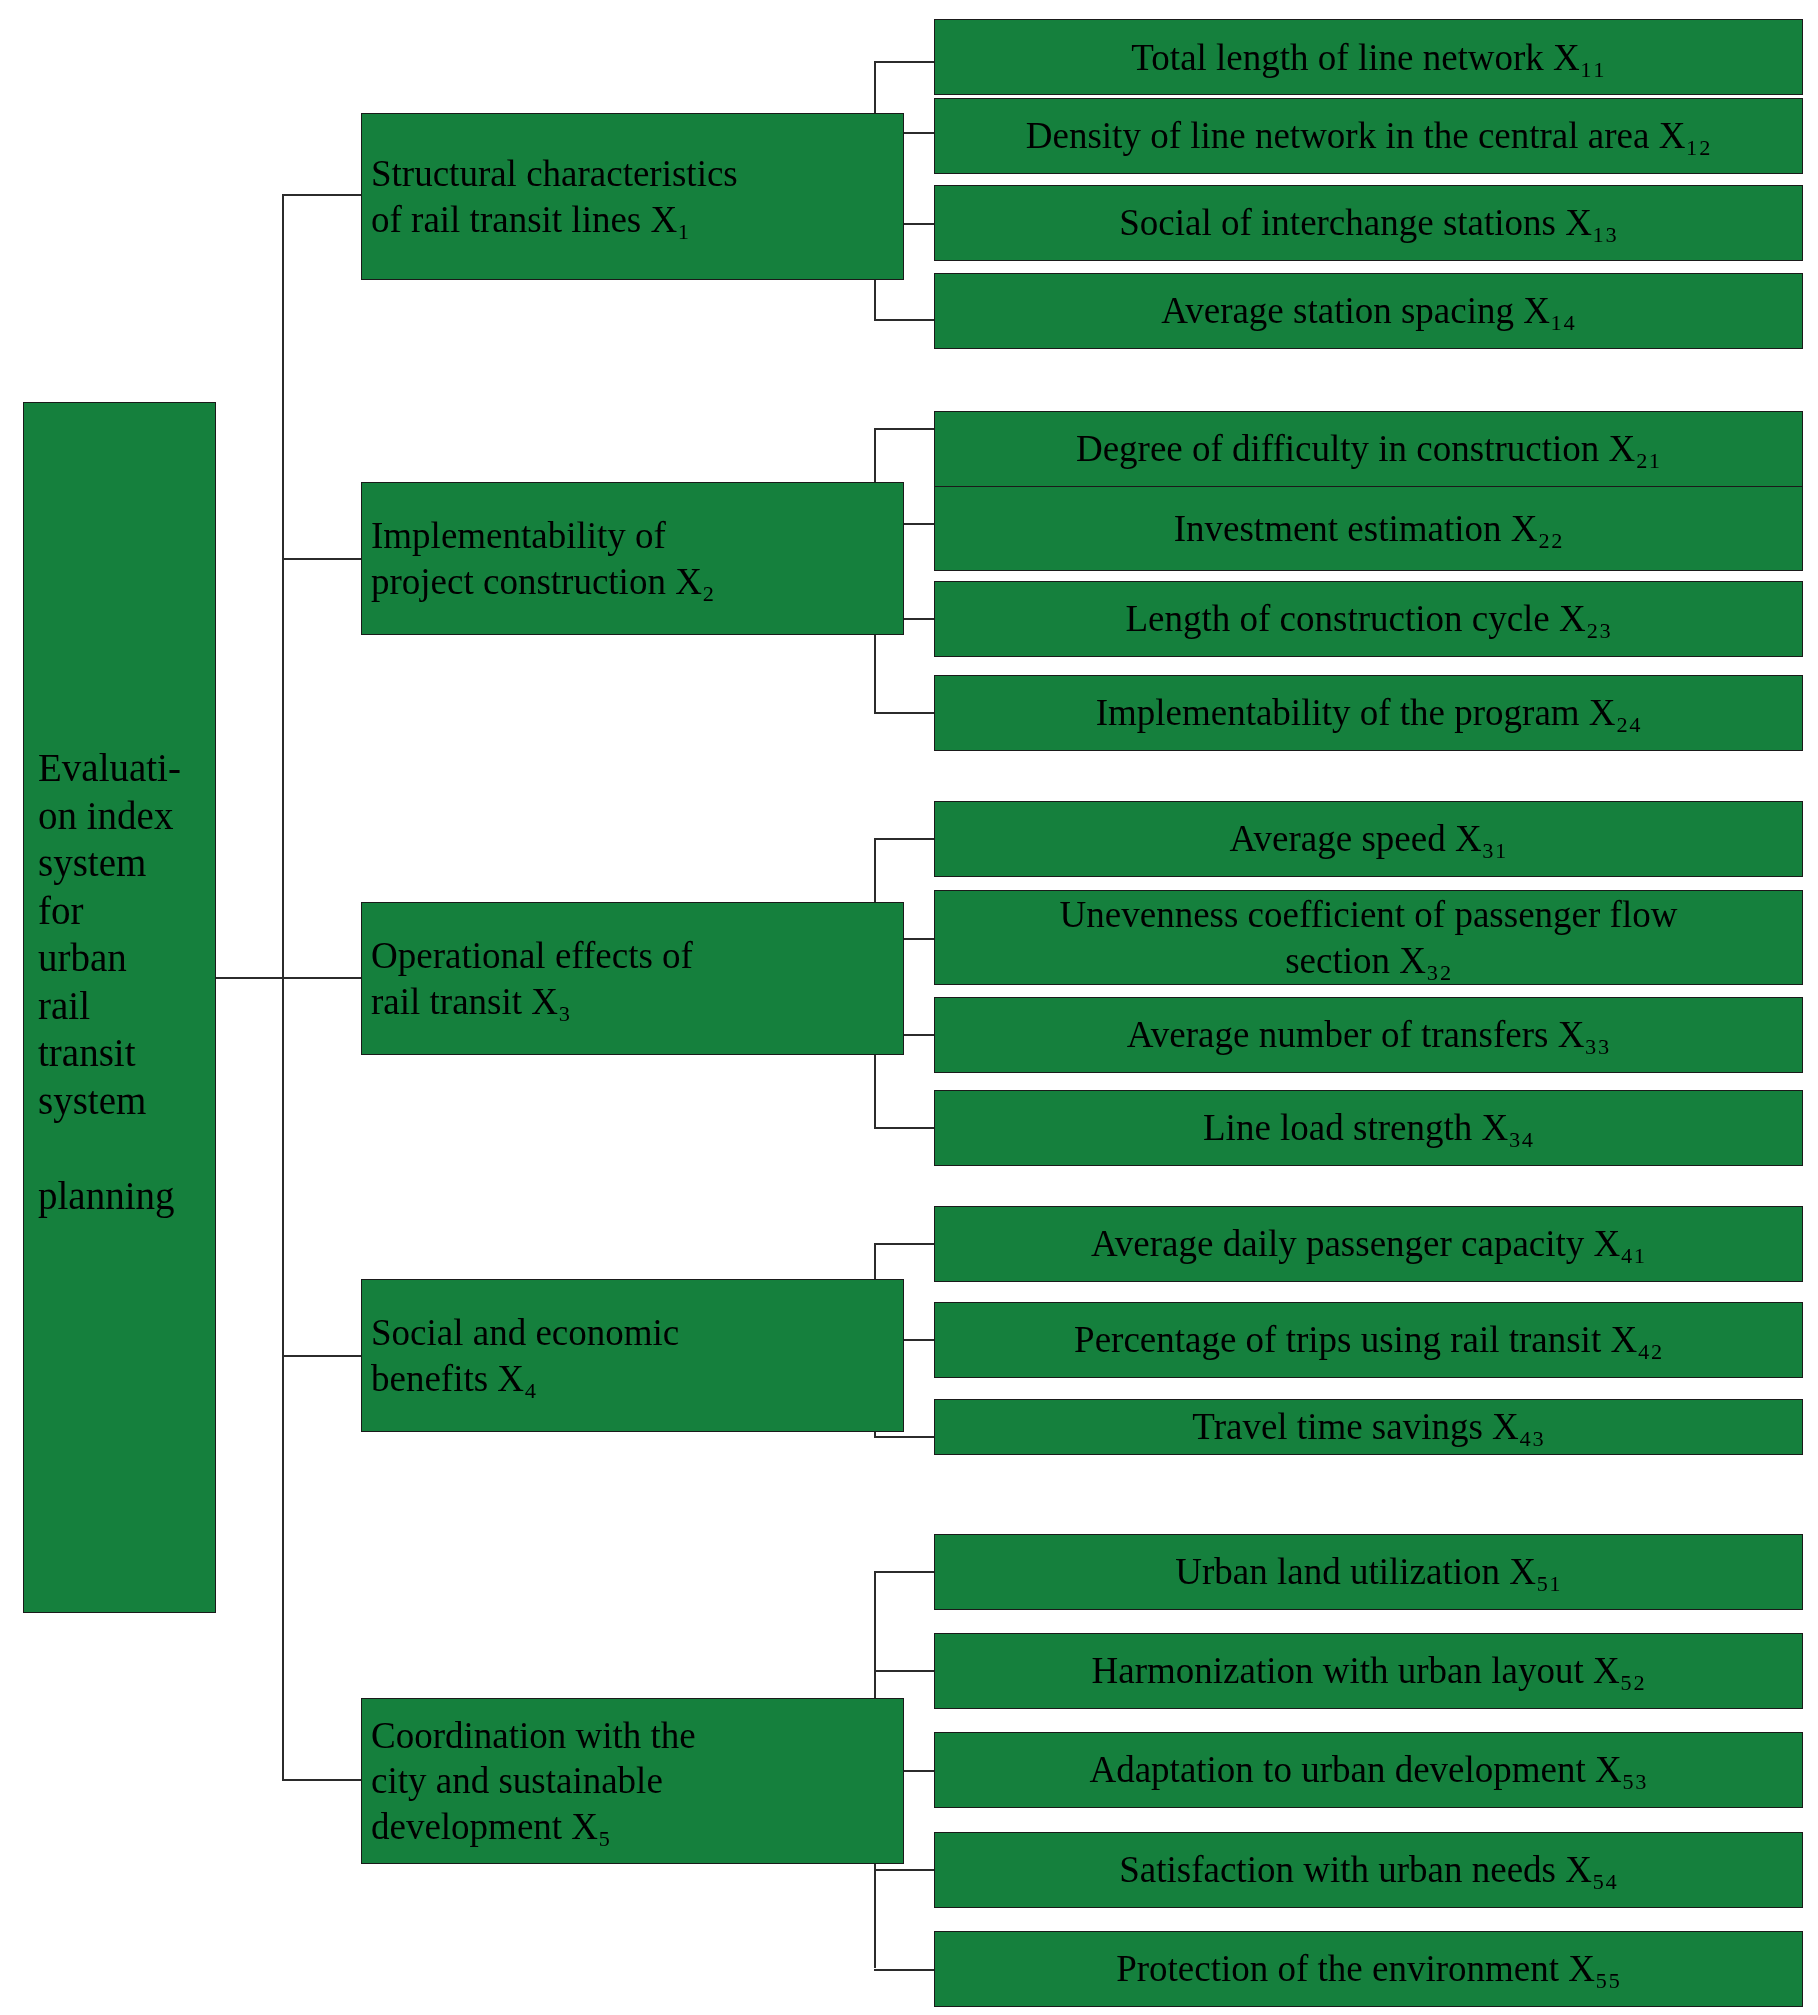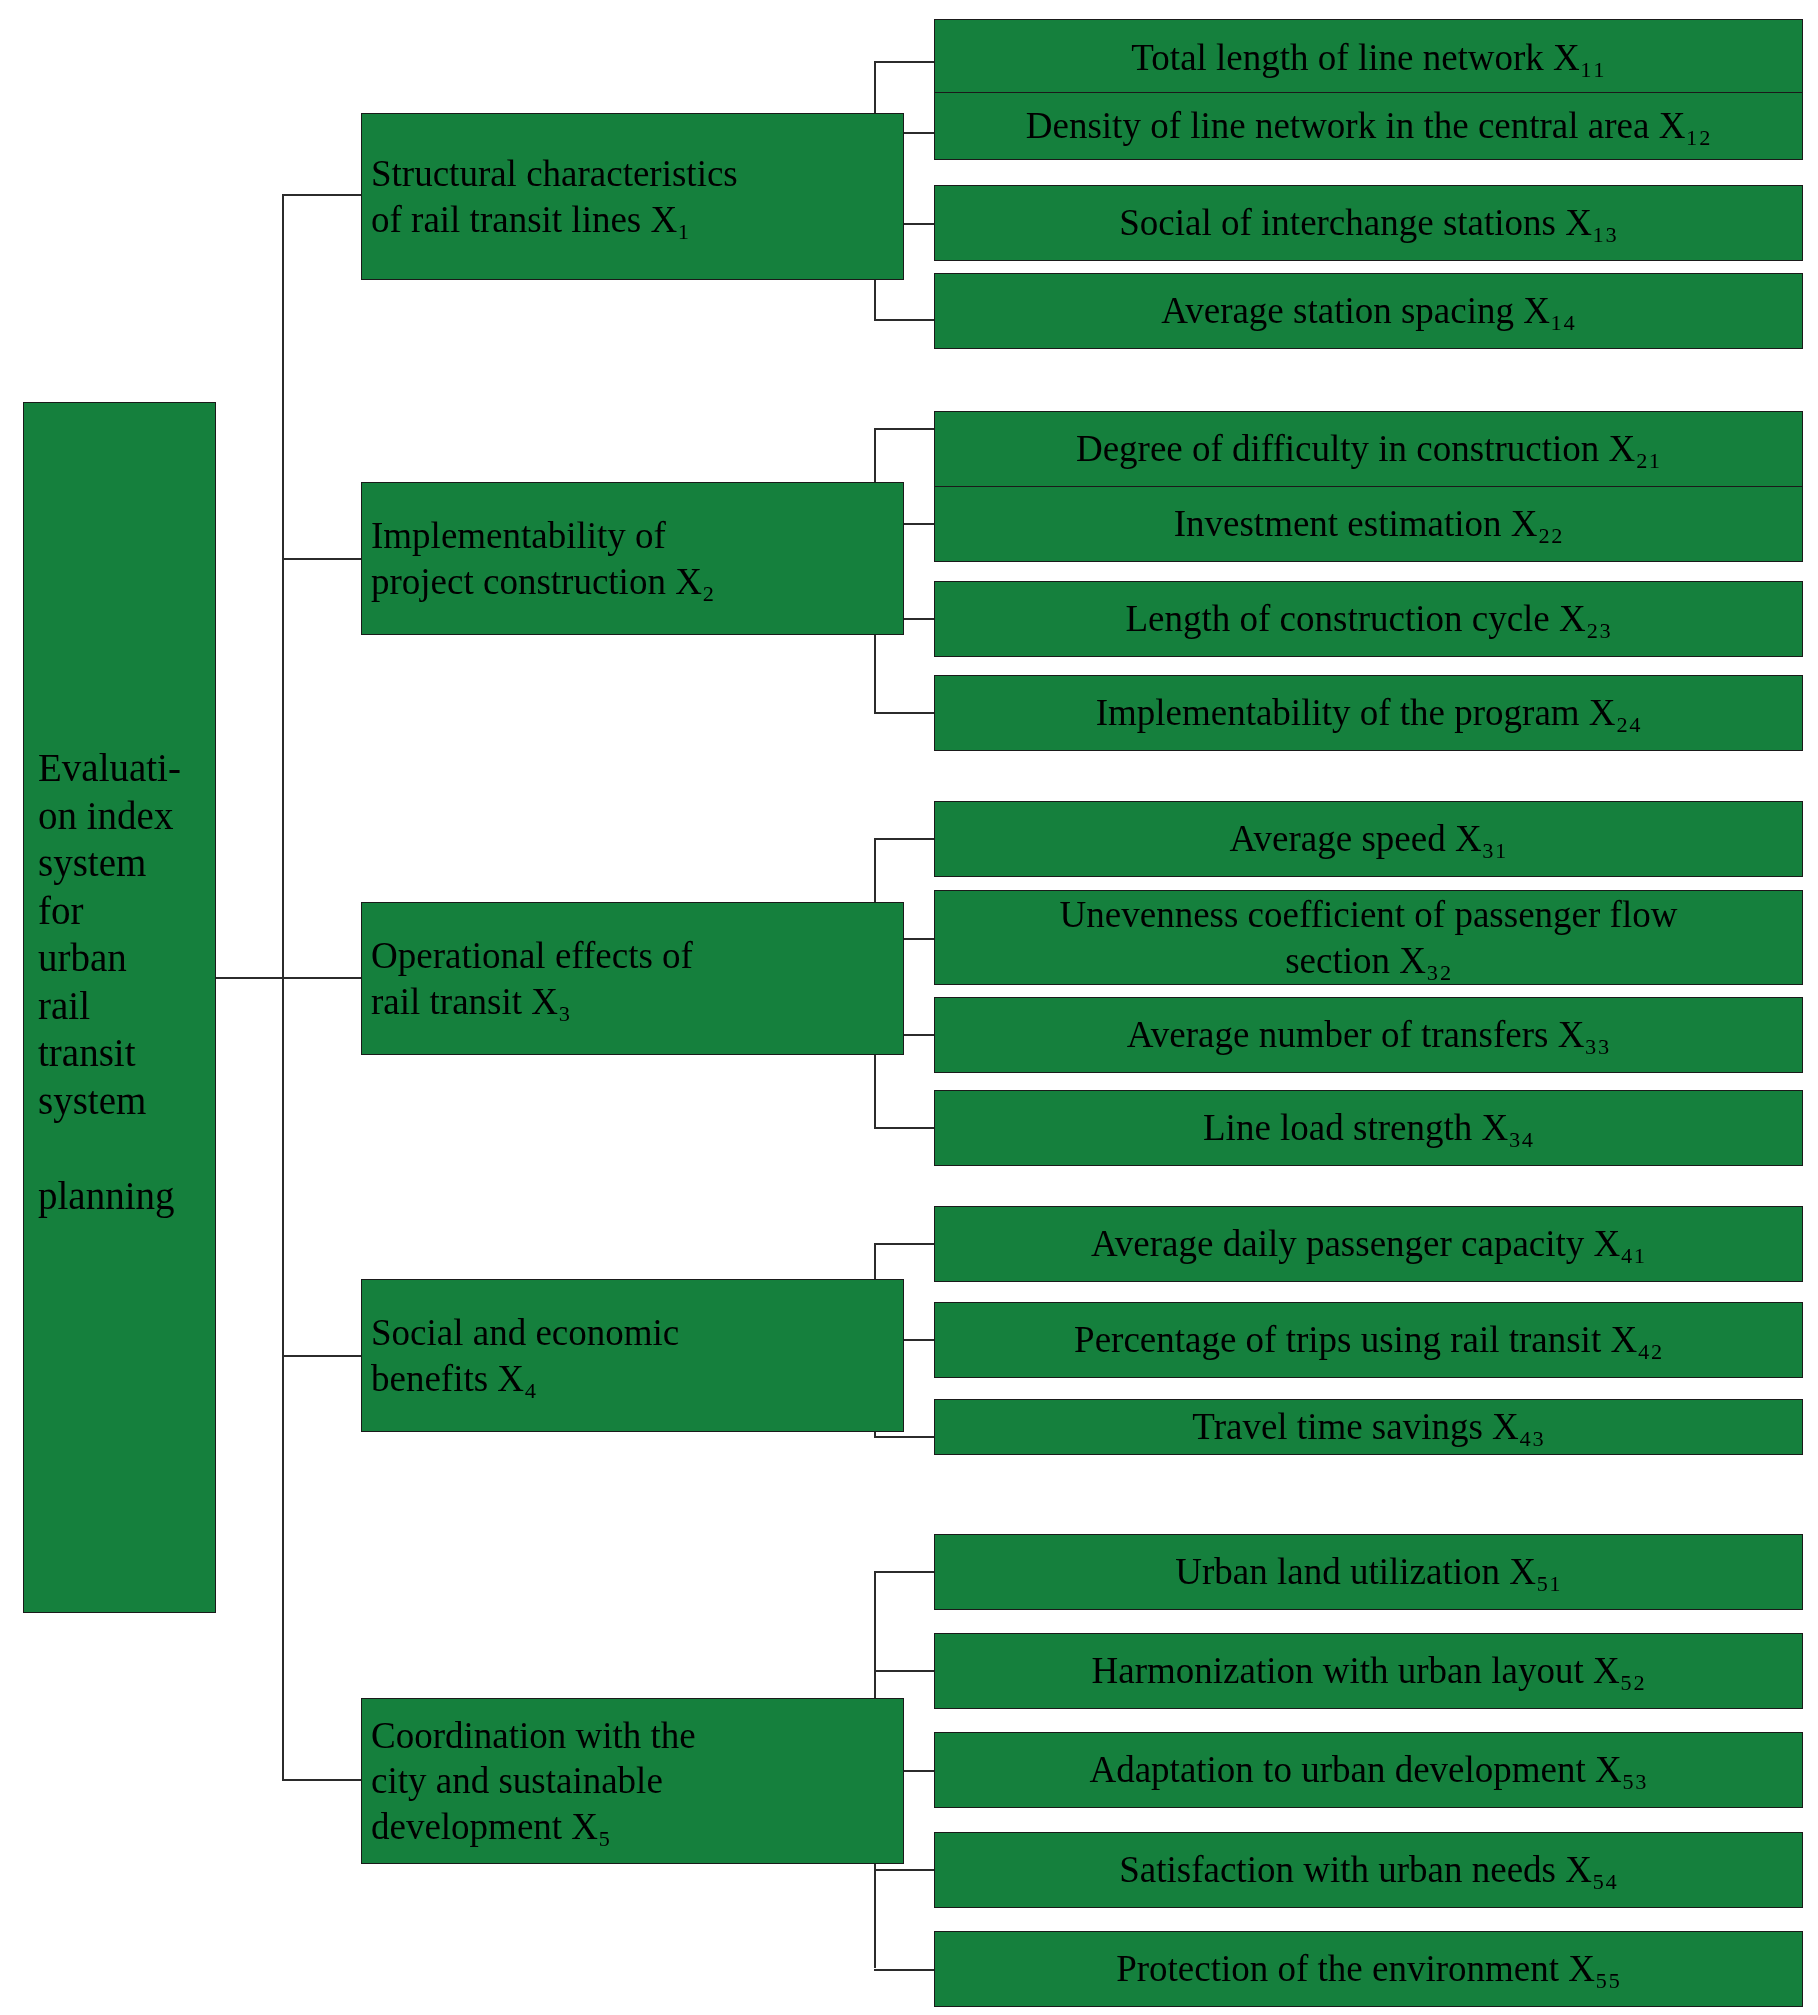--- a/index.html
+++ b/index.html
@@ -159,34 +159,34 @@
   </div>
   <div class="box l2-box" style="top:1698px; height:166px;">
     <span class="box-text">Coordination with the
 city and sustainable
 development X₅</span>
   </div>
 
   <div class="box l3-box" style="top:19.3px; height:76px;">
     <span class="box-text">Total length of line network X₁₁</span>
   </div>
-  <div class="box l3-box" style="top:92px; height:68px;justify-content:flex-end;">
+  <div class="box l3-box" style="top:98px; height:76px;justify-content:flex-end;">
     <span class="box-text">Density of line network in the central area X₁₂</span>
   </div>
   <div class="box l3-box" style="top:185px; height:76px;">
     <span class="box-text">Social of interchange stations X₁₃</span>
   </div>
   <div class="box l3-box" style="top:273px; height:76px;">
     <span class="box-text">Average station spacing X₁₄</span>
   </div>
 
   <div class="box l3-box" style="top:411px; height:76px;">
     <span class="box-text">Degree of difficulty in construction X₂₁</span>
   </div>
-  <div class="box l3-box" style="top:486px; height:76px;">
+  <div class="box l3-box" style="top:486px; height:85px;">
     <span class="box-text">Investment estimation X₂₂</span>
   </div>
   <div class="box l3-box" style="top:581px; height:76px;">
     <span class="box-text">Length of construction cycle X₂₃</span>
   </div>
   <div class="box l3-box" style="top:675px; height:76px;">
     <span class="box-text">Implementability of the program X₂₄</span>
   </div>
 
   <div class="box l3-box" style="top:801px; height:76px;">

